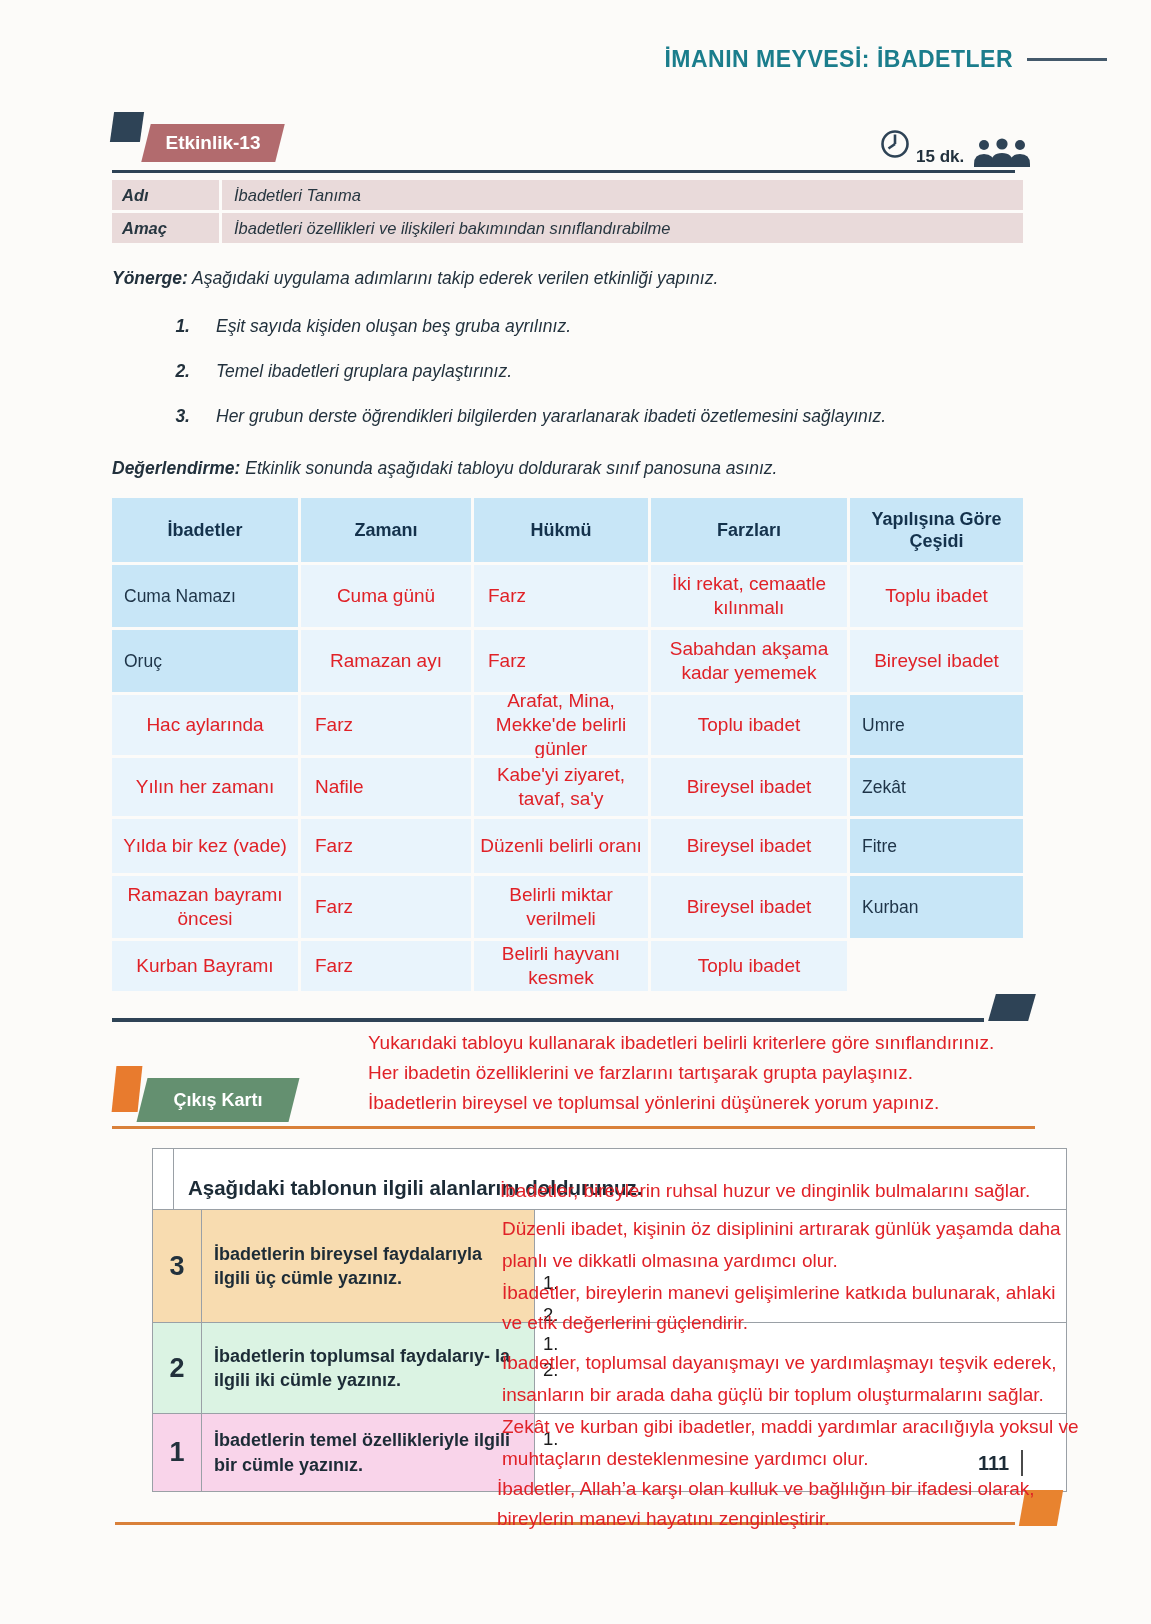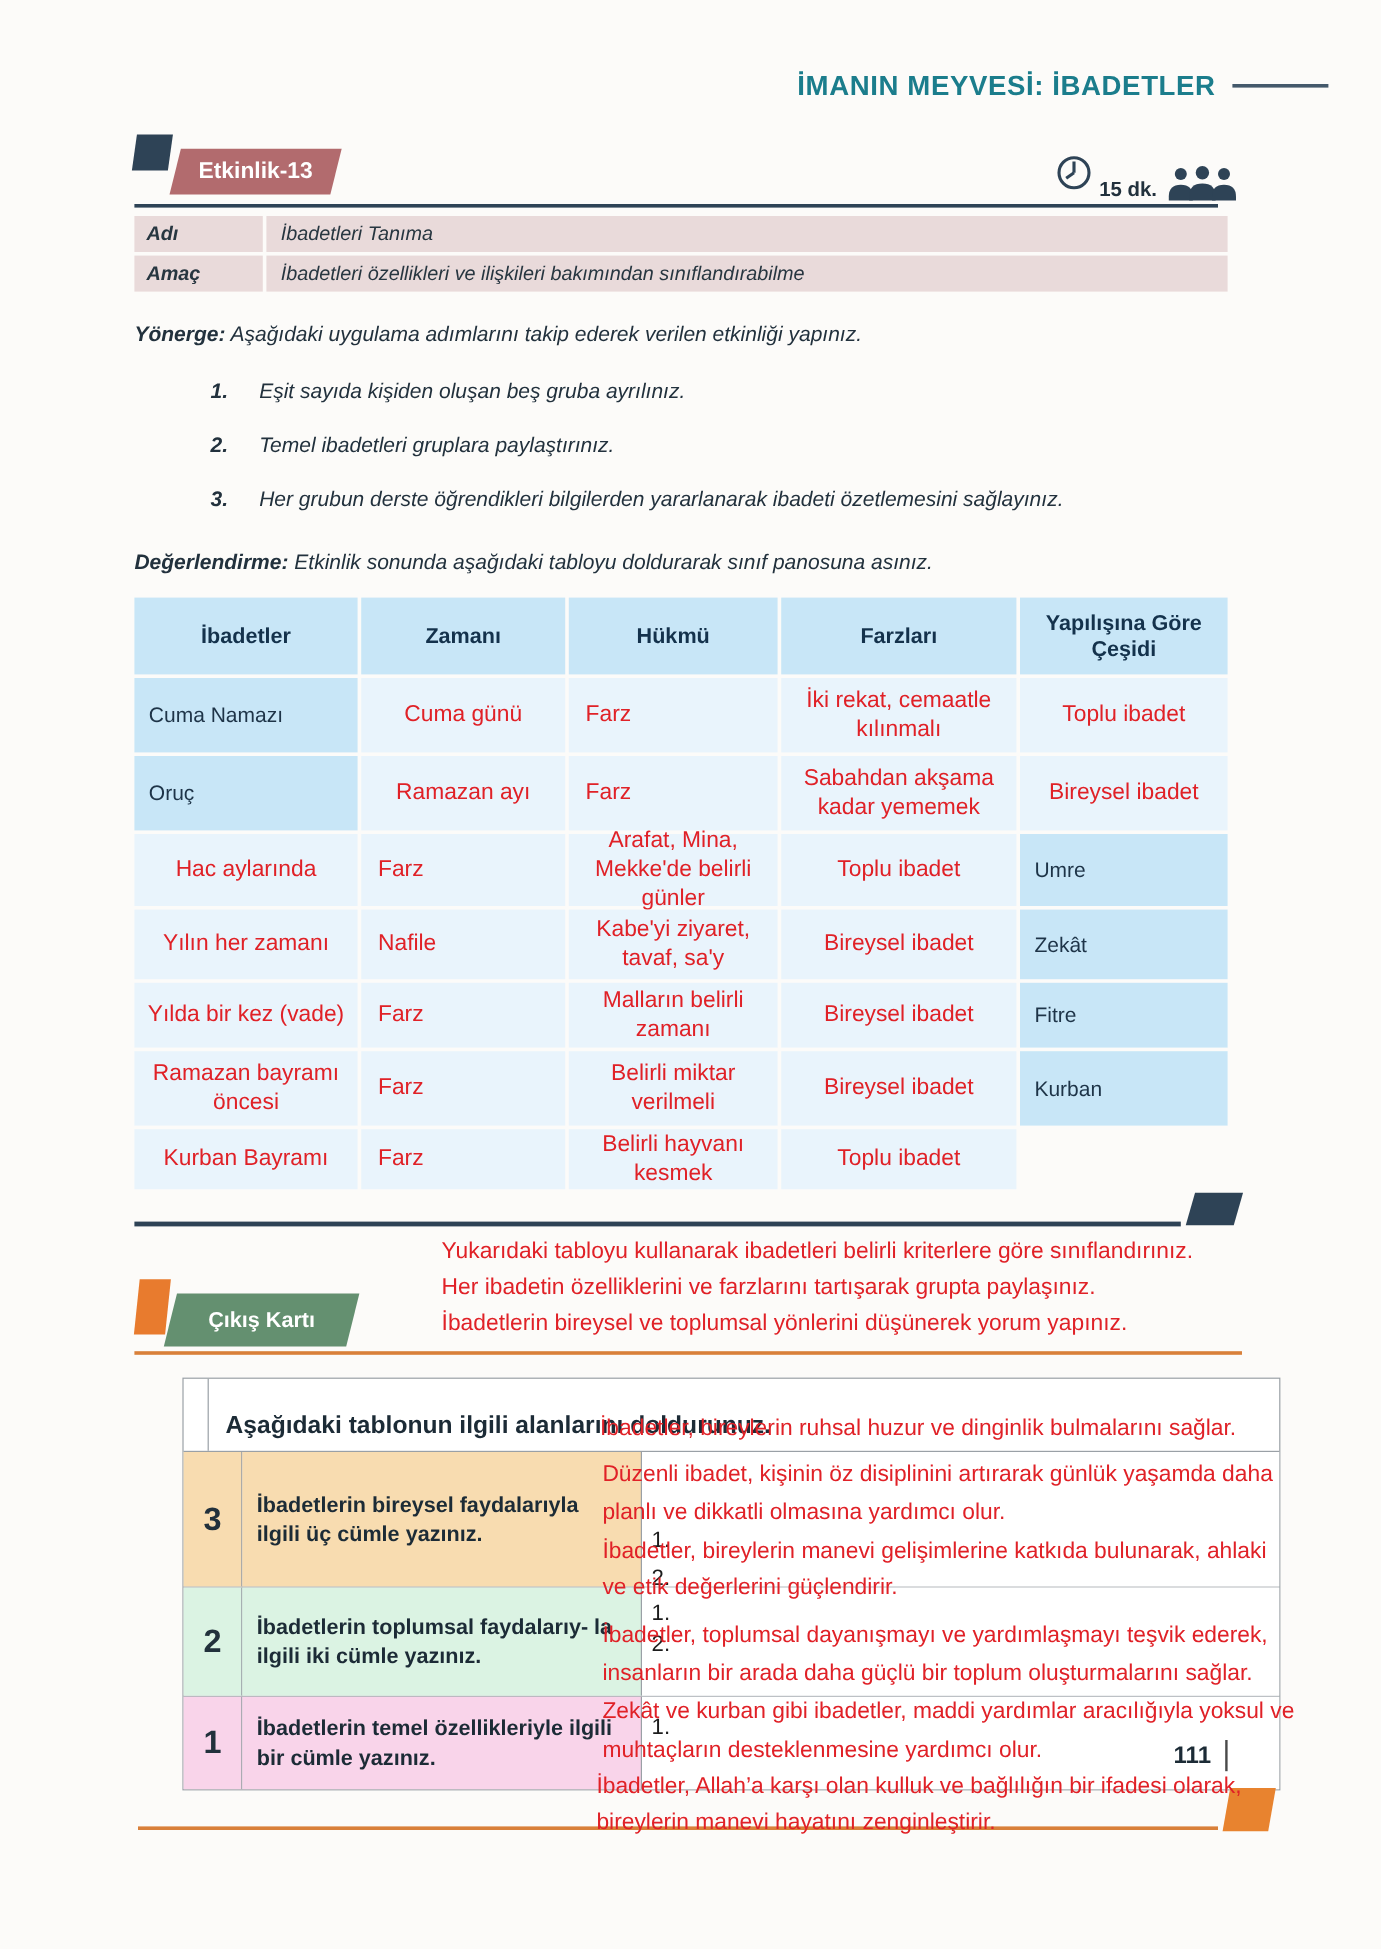--- a/index.html
+++ b/index.html
@@ -1,20 +1,20 @@
 <!DOCTYPE html>
 <html><head>
 <meta charset="utf-8">
 <style>
   html,body{margin:0;padding:0;}
   body{width:1151px;height:1624px;background:#fcfbf9;font-family:"Liberation Sans",sans-serif;color:#22313d;position:relative;overflow:hidden;}
   .abs{position:absolute;}
 
   
-  .hdr{position:absolute;top:46px;left:0;right:44px;display:flex;justify-content:flex-end;align-items:center;gap:14px;margin-top:12px;}
+  .hdr{position:absolute;top:46px;left:0;right:44px;display:flex;justify-content:flex-end;align-items:center;gap:14px;}
   .hdr-title{font-size:23px;font-weight:bold;color:#1b7d8c;letter-spacing:.5px;}
   .hdr-line{width:80px;height:3px;background:#44596b;}
 
   
   .navy-sq{left:112px;top:112px;width:30px;height:30px;background:#2e4356;transform:skewX(-8deg);}
   .act-banner{left:146px;top:124px;width:134px;height:38px;}
   .act-banner .bg{position:absolute;inset:0;background:#b26b6e;transform:skewX(-14deg);}
   .act-banner .lbl{position:absolute;inset:0;display:flex;align-items:center;justify-content:center;color:#fff;font-weight:bold;font-size:19px;}
   .act-underline{left:112px;top:170px;width:903px;height:3px;background:#2e4356;}
   .duration{left:878px;top:128px;display:flex;align-items:flex-end;gap:4px;}
@@ -179,21 +179,21 @@
 
   <div class="wt-name">Umre</div>
   <div class="wt-cell c-zaman">Yılın her zamanı</div>
   <div class="wt-cell c-hukum">Nafile</div>
   <div class="wt-cell c-farz">Kabe'yi ziyaret, tavaf, sa'y</div>
   <div class="wt-cell c-cesit">Bireysel ibadet</div>
 
   <div class="wt-name">Zekât</div>
   <div class="wt-cell c-zaman">Yılda bir kez (vade)</div>
   <div class="wt-cell c-hukum">Farz</div>
-  <div class="wt-cell c-farz">Malların belirli zamanı</div>
+  <div class="wt-cell c-farz">Düzenli belirli oranı</div>
   <div class="wt-cell c-cesit">Bireysel ibadet</div>
 
   <div class="wt-name">Fitre</div>
   <div class="wt-cell c-zaman">Ramazan bayramı öncesi</div>
   <div class="wt-cell c-hukum">Farz</div>
   <div class="wt-cell c-farz">Belirli miktar verilmeli</div>
   <div class="wt-cell c-cesit">Bireysel ibadet</div>
 
   <div class="wt-name">Kurban</div>
   <div class="wt-cell c-zaman">Kurban Bayramı</div>

